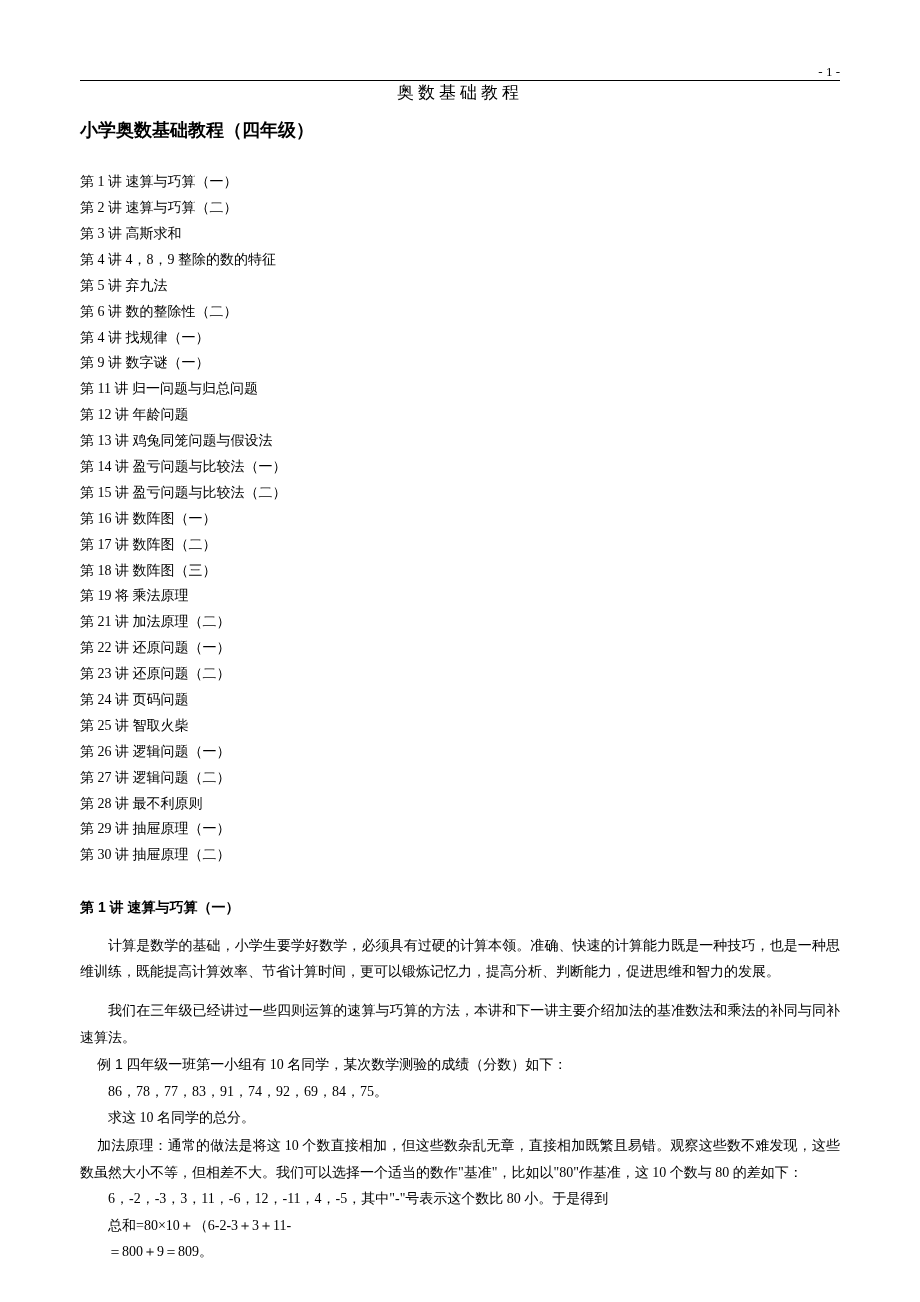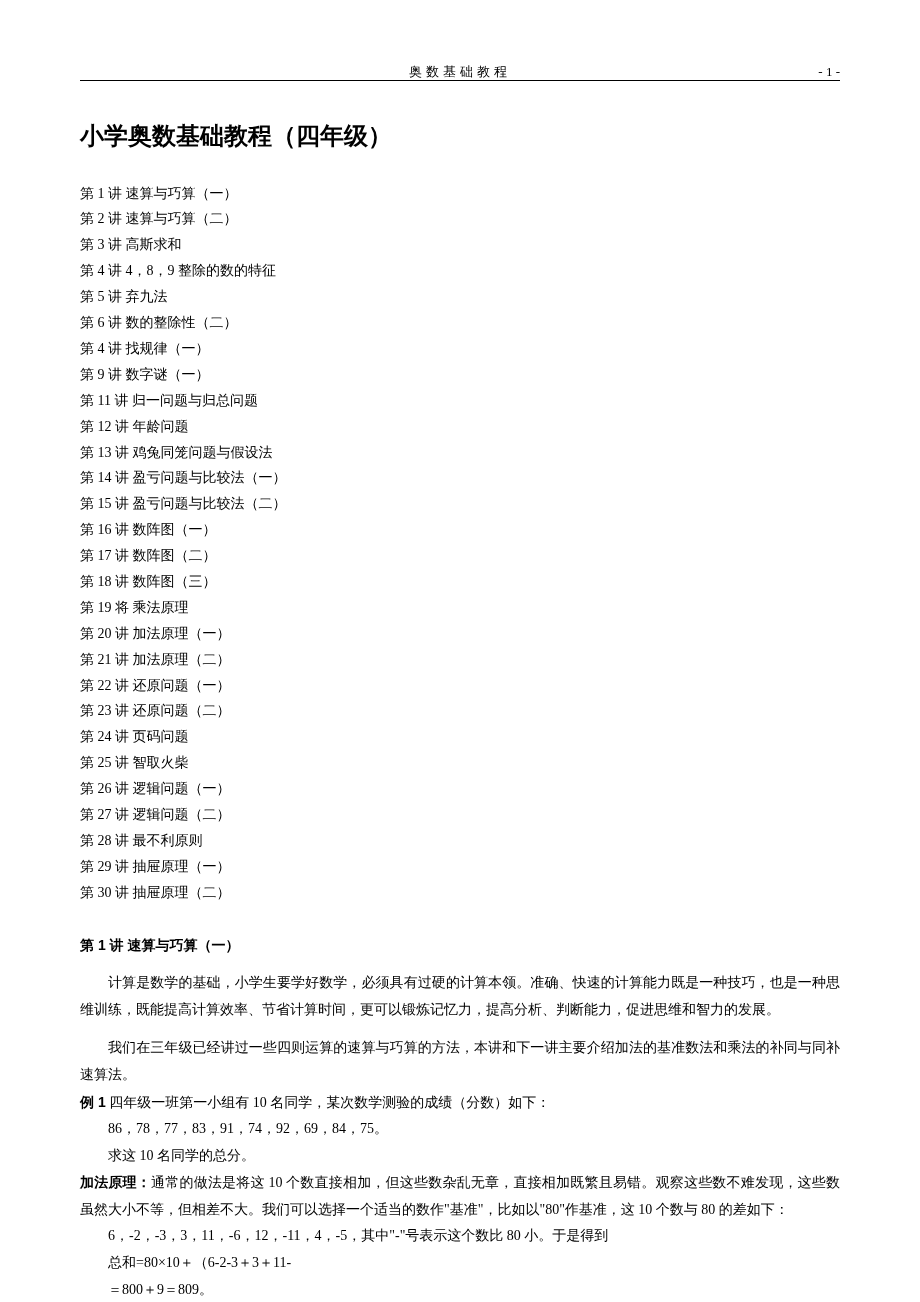--- a/index.html
+++ b/index.html
@@ -18,34 +18,34 @@
   .header-bar {
     position: relative;
     border-bottom: 1px solid #000;
     height: 20px;
     margin-bottom: 32px;
   }
   .header-title {
     position: absolute;
     left: 50%;
     transform: translateX(-50%);
-    top: 0;
-    font-size: 13px;
+    top: 17px;
+    font-size: 17px;
     letter-spacing: 4px;
   }
   .header-page {
     position: absolute;
     right: 0;
     top: 0;
     font-size: 13px;
   }
   .doc-title {
     font-family: "SimHei", "黑体", sans-serif;
     font-weight: bold;
-    font-size: 24px;
+    font-size: 18px;
     margin-bottom: 22px;
   }
   .toc {
     margin-bottom: 26px;
   }
   .toc-item {
     font-family: "SimSun", "宋体", serif;
     font-size: 14px;
     line-height: 1.85;
   }
@@ -55,21 +55,22 @@
     font-size: 14px;
     margin-bottom: 4px;
   }
   .para {
     text-indent: 2em;
     text-align: justify;
     margin-top: 12px;
   }
   .inline-bold {
     font-family: "SimHei", "黑体", sans-serif;
-    font-weight: bold;
+    font-weight: normal;
+    margin-left: 17px;
   }
   .indent {
     text-indent: 2em;
   }
 </style>
 </head>
 <body>
 
 <div class="page">
 
@@ -91,21 +92,20 @@
     <div class="toc-item">第 9 讲 数字谜（一）</div>
     <div class="toc-item">第 11 讲 归一问题与归总问题</div>
     <div class="toc-item">第 12 讲 年龄问题</div>
     <div class="toc-item">第 13 讲 鸡兔同笼问题与假设法</div>
     <div class="toc-item">第 14 讲 盈亏问题与比较法（一）</div>
     <div class="toc-item">第 15 讲 盈亏问题与比较法（二）</div>
     <div class="toc-item">第 16 讲 数阵图（一）</div>
     <div class="toc-item">第 17 讲 数阵图（二）</div>
     <div class="toc-item">第 18 讲 数阵图（三）</div>
     <div class="toc-item">第 19 将 乘法原理</div>
-    <div class="toc-item">第 20 讲 加法原理（一）</div>
     <div class="toc-item">第 21 讲 加法原理（二）</div>
     <div class="toc-item">第 22 讲 还原问题（一）</div>
     <div class="toc-item">第 23 讲 还原问题（二）</div>
     <div class="toc-item">第 24 讲 页码问题</div>
     <div class="toc-item">第 25 讲 智取火柴</div>
     <div class="toc-item">第 26 讲 逻辑问题（一）</div>
     <div class="toc-item">第 27 讲 逻辑问题（二）</div>
     <div class="toc-item">第 28 讲 最不利原则</div>
     <div class="toc-item">第 29 讲 抽屉原理（一）</div>
     <div class="toc-item">第 30 讲 抽屉原理（二）</div>

